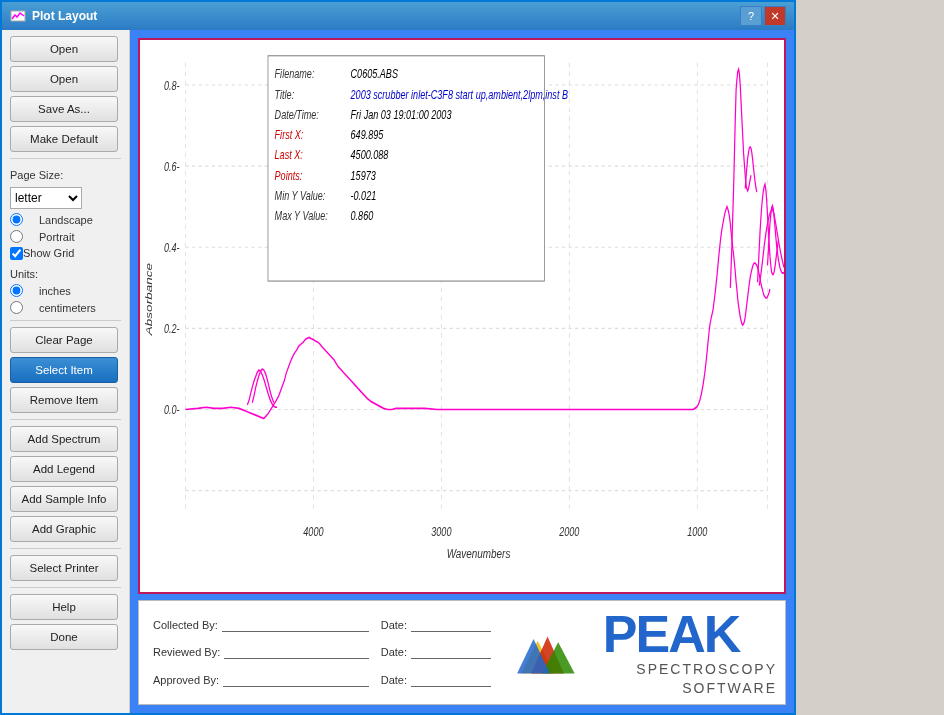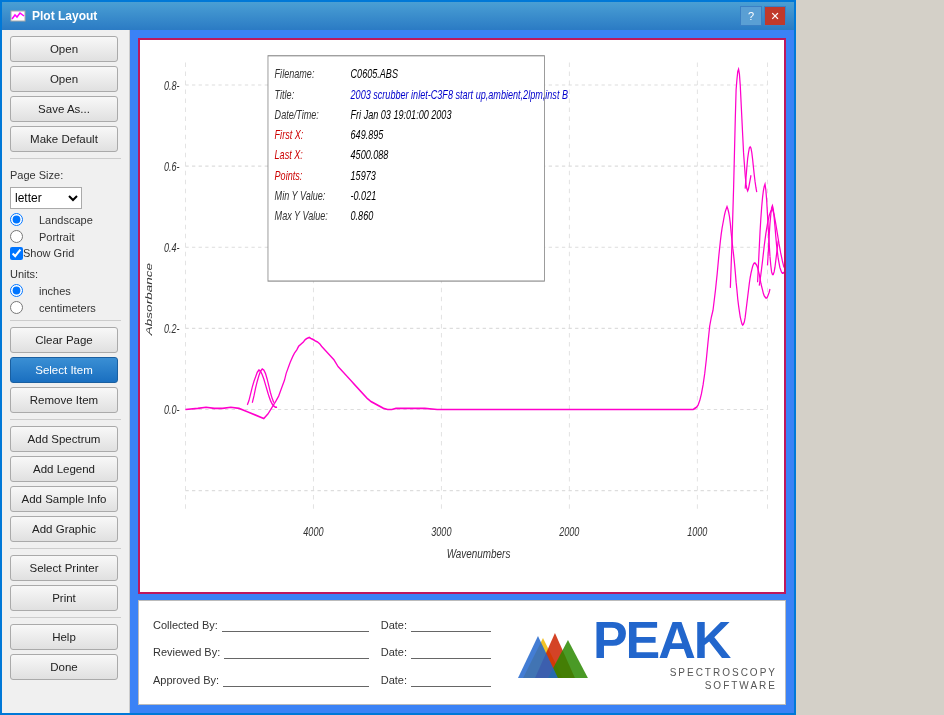--- a/index.html
+++ b/index.html
@@ -272,21 +272,20 @@
       <div class="sidebar-separator"></div>
 
       <button class="sidebar-btn">Add Spectrum</button>
       <button class="sidebar-btn">Add Legend</button>
       <button class="sidebar-btn">Add Sample Info</button>
       <button class="sidebar-btn">Add Graphic</button>
 
       <div class="sidebar-separator"></div>
 
       <button class="sidebar-btn">Select Printer</button>
-      <button class="sidebar-btn">Print</button>
 
       <div class="sidebar-separator"></div>
 
       <button class="sidebar-btn">Help</button>
       <button class="sidebar-btn">Done</button>
     </div>
 
     <div class="main-area">
 
       <div class="plot-container">
@@ -412,21 +411,21 @@
 
               <polygon points="10,60 30,20 50,60" fill="#f0b800" opacity="0.85"></polygon>
 
               <polygon points="22,60 42,15 62,60" fill="#cc2200" opacity="0.85"></polygon>
 
               <polygon points="35,60 55,22 75,60" fill="#2a8800" opacity="0.85"></polygon>
 
               <polygon points="5,60 25,18 45,60" fill="#2266cc" opacity="0.85"></polygon>
             </svg>
             <div>
-              <div style="font-size:52px; font-weight:900; color:#2266cc; letter-spacing:-2px; line-height:1;">PEAK</div>
-              <div style="font-size:10px; color:#555; letter-spacing:2px; text-align:right; line-height:1.3;">SPECTROSCOPY SOFTWARE</div>
+              <div style="font-size:52px; font-weight:900; color:#2266cc; letter-spacing:-2px; line-height:1;margin-left:24px;">PEAK</div>
+              <div style="font-size:14px; color:#555; letter-spacing:2px; text-align:right; line-height:1.3;">SPECTROSCOPY SOFTWARE</div>
             </div>
           </div>
         </div>
       </div>
     </div>
   </div>
 </div>
 
 </body></html>

